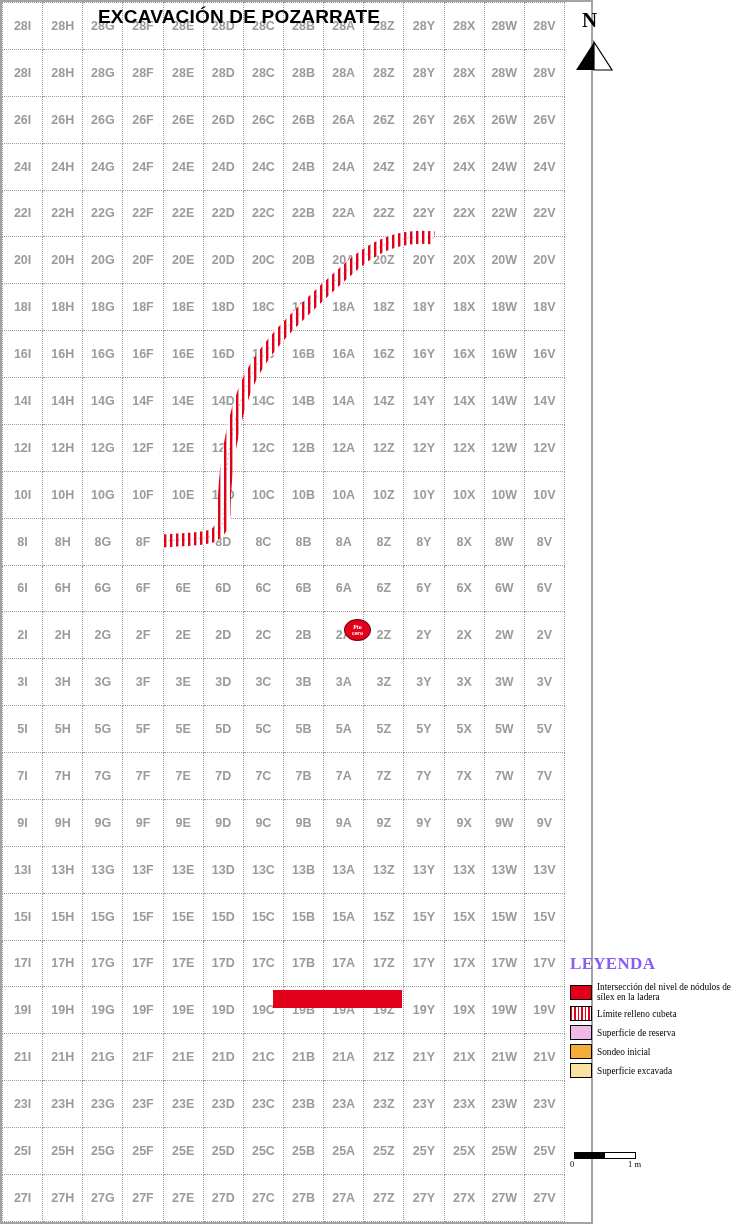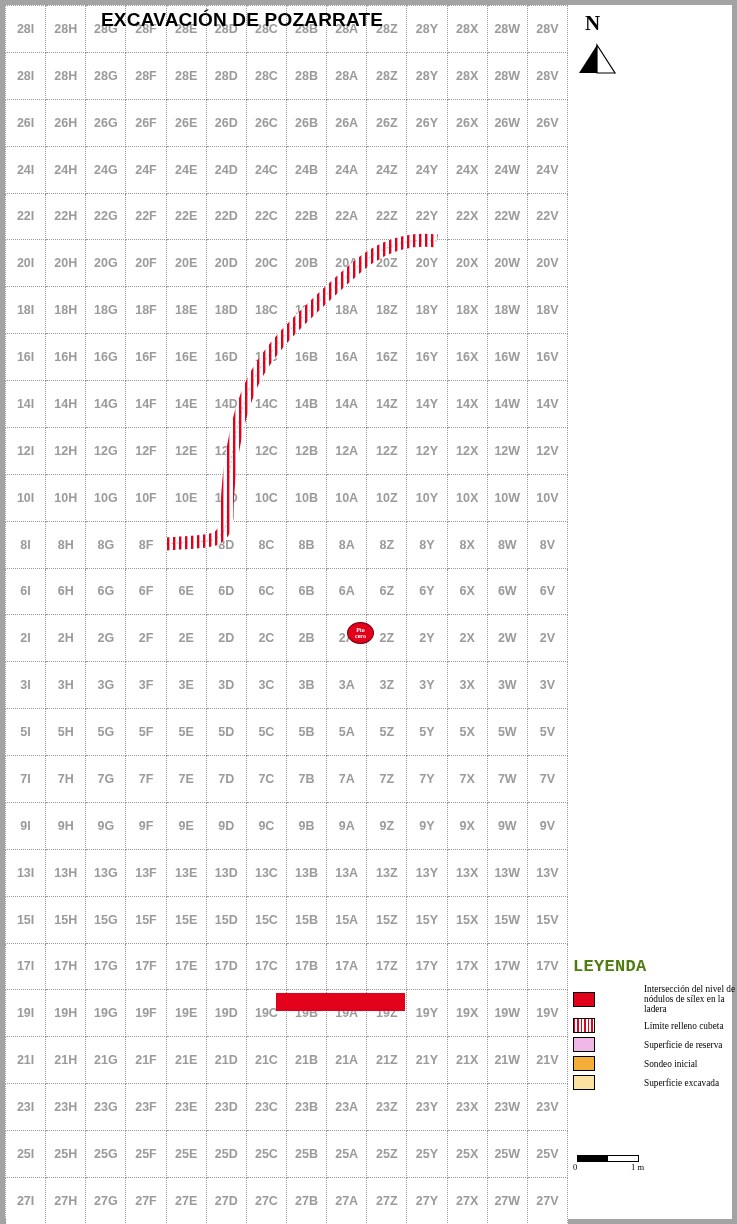--- a/index.html
+++ b/index.html
@@ -7,23 +7,23 @@
   body {
     width: 737px;
     height: 1224px;
     background: #ffffff;
     font-family: "Liberation Sans", sans-serif;
     position: relative;
     overflow: hidden;
   }
   #page {
     position: relative;
-    width: 737px;
+    width: 593px;
     height: 1224px;
-    border: 5px solid #a3a3a3;
+    border: 2px solid #a3a3a3;
     background: #fff;
   }
   
   #grid-area {
     position: absolute;
     left: 0px;
     top: 0px;
     width: 563px;
     height: 1220px;
   }
@@ -84,29 +84,28 @@
     position: absolute;
     left: 568px;
     top: 952px;
     width: 165px;
     z-index: 30;
   }
   #legend h2 {
     margin: 0 0 8px 0;
     font-size: 17px;
     font-weight: bold;
-    font-family: Liberation Mono, monospace;
-    color: #4d7c0f;
+    font-family: Liberation Serif, serif;
+    color: #8b5cf6;
     letter-spacing: 0.3px;
   }
   .leg-row {
     display: flex;
     align-items: center;
     margin-bottom: 4px;
-    gap: 44px;
   }
   .leg-swatch {
     width: 22px;
     height: 15px;
     border: 1px solid #000;
     flex: 0 0 auto;
     margin-right: 5px;
     position: relative;
     overflow: hidden;
   }

